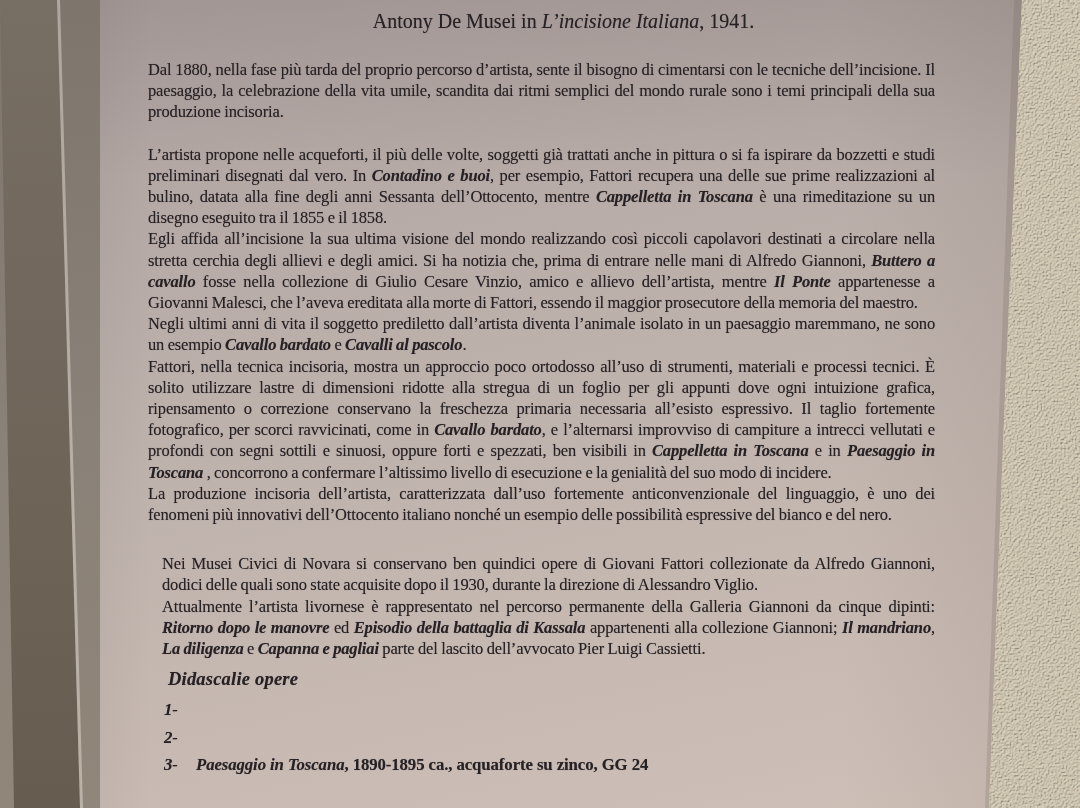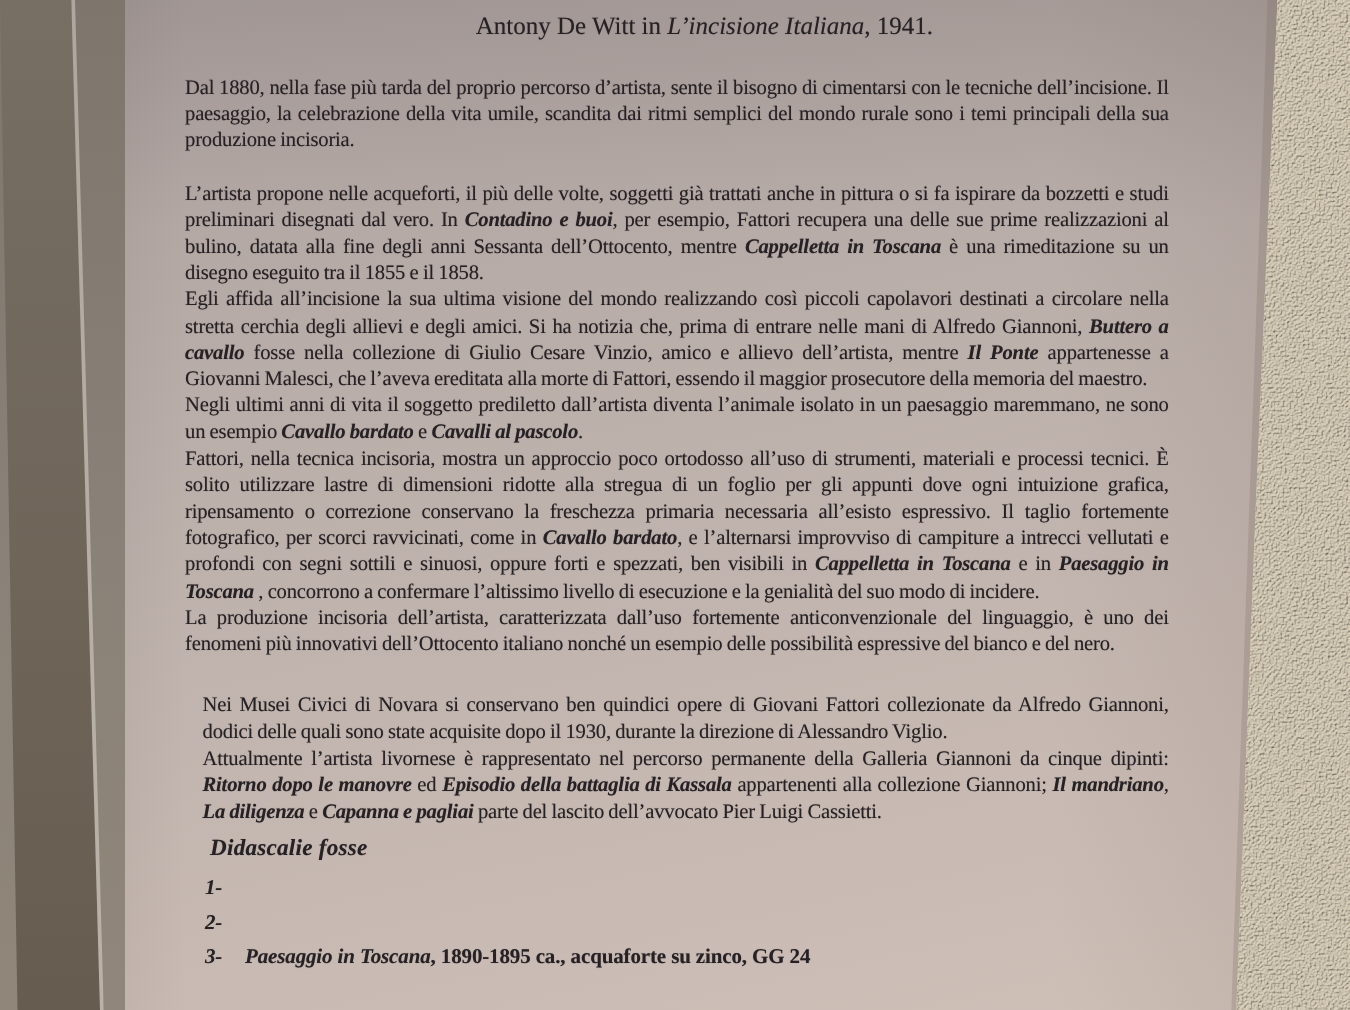--- a/index.html
+++ b/index.html
@@ -72,39 +72,39 @@
   .cap-num{flex:none;width:32px;font-style:italic;}
 </style>
 </head>
 <body>
 
 <div class="scene">
 
   <div class="shade"></div>
 
   <div class="sheet">
-    <div class="title"><span class="s-n">Antony De Witt in </span><span class="s-i">L’incisione Italiana</span><span class="s-n">, 1941.</span></div>
+    <div class="title"><span class="s-n">Antony De Musei in </span><span class="s-i">L’incisione Italiana</span><span class="s-n">, 1941.</span></div>
     <div class="body">
         <div class="group group-0">
           <p class="para"><span class="s-n">Dal 1880, nella fase più tarda del proprio percorso d’artista, sente il bisogno di cimentarsi con le tecniche dell’incisione. Il paesaggio, la celebrazione della vita umile, scandita dai ritmi semplici del mondo rurale sono i temi principali della sua produzione incisoria.</span></p>
         </div>
         <div class="group group-1">
           <p class="para"><span class="s-n">L’artista propone nelle acqueforti, il più delle volte, soggetti già trattati anche in pittura o si fa ispirare da bozzetti e studi preliminari disegnati dal vero. In </span><span class="s-bi">Contadino e buoi</span><span class="s-n">, per esempio, Fattori recupera una delle sue prime realizzazioni al bulino, datata alla fine degli anni Sessanta dell’Ottocento, mentre </span><span class="s-bi">Cappelletta in Toscana</span><span class="s-n"> è una rimeditazione su un disegno eseguito tra il 1855 e il 1858.</span></p>
           <p class="para"><span class="s-n">Egli affida all’incisione la sua ultima visione del mondo realizzando così piccoli capolavori destinati a circolare nella stretta cerchia degli allievi e degli amici. Si ha notizia che, prima di entrare nelle mani di Alfredo Giannoni, </span><span class="s-bi">Buttero a cavallo</span><span class="s-n"> fosse nella collezione di Giulio Cesare Vinzio, amico e allievo dell’artista, mentre </span><span class="s-bi">Il Ponte</span><span class="s-n"> appartenesse a Giovanni Malesci, che l’aveva ereditata alla morte di Fattori, essendo il maggior prosecutore della memoria del maestro.</span></p>
           <p class="para"><span class="s-n">Negli ultimi anni di vita il soggetto prediletto dall’artista diventa l’animale isolato in un paesaggio maremmano, ne sono un esempio </span><span class="s-bi">Cavallo bardato</span><span class="s-n"> e </span><span class="s-bi">Cavalli al pascolo</span><span class="s-n">.</span></p>
           <p class="para"><span class="s-n">Fattori, nella tecnica incisoria, mostra un approccio poco ortodosso all’uso di strumenti, materiali e processi tecnici. È solito utilizzare lastre di dimensioni ridotte alla stregua di un foglio per gli appunti dove ogni intuizione grafica, ripensamento o correzione conservano la freschezza primaria necessaria all’esisto espressivo. Il taglio fortemente fotografico, per scorci ravvicinati, come in </span><span class="s-bi">Cavallo bardato</span><span class="s-n">, e l’alternarsi improvviso di campiture a intrecci vellutati e profondi con segni sottili e sinuosi, oppure forti e spezzati, ben visibili in </span><span class="s-bi">Cappelletta in Toscana</span><span class="s-n"> e in </span><span class="s-bi">Paesaggio in Toscana</span><span class="s-n"> , concorrono a confermare l’altissimo livello di esecuzione e la genialità del suo modo di incidere.</span></p>
           <p class="para"><span class="s-n">La produzione incisoria dell’artista, caratterizzata dall’uso fortemente anticonvenzionale del linguaggio, è uno dei fenomeni più innovativi dell’Ottocento italiano nonché un esempio delle possibilità espressive del bianco e del nero.</span></p>
         </div>
         <div class="group group-2">
           <p class="para"><span class="s-n">Nei Musei Civici di Novara si conservano ben quindici opere di Giovani Fattori collezionate da Alfredo Giannoni, dodici delle quali sono state acquisite dopo il 1930, durante la direzione di Alessandro Viglio.</span></p>
           <p class="para"><span class="s-n">Attualmente l’artista livornese è rappresentato nel percorso permanente della Galleria Giannoni da cinque dipinti: </span><span class="s-bi">Ritorno dopo le manovre</span><span class="s-n"> ed </span><span class="s-bi">Episodio della battaglia di Kassala</span><span class="s-n"> appartenenti alla collezione Giannoni; </span><span class="s-bi">Il mandriano</span><span class="s-n">, </span><span class="s-bi">La diligenza</span><span class="s-n"> e </span><span class="s-bi">Capanna e pagliai</span><span class="s-n"> parte del lascito dell’avvocato Pier Luigi Cassietti.</span></p>
         </div>
       </div>
     <div class="captions">
-      <div class="cap-heading">Didascalie fosse</div>
+      <div class="cap-heading">Didascalie opere</div>
       <ol class="cap-list">
           <li class="cap-item">
             <span class="cap-num">1-</span>
           </li>
           <li class="cap-item">
             <span class="cap-num">2-</span>
           </li>
           <li class="cap-item">
             <span class="cap-num">3-</span>
             <span class="cap-text"><span class="s-bi">Paesaggio in Toscana</span><span class="s-b">, 1890-1895 ca., acquaforte su zinco, GG 24</span></span>

